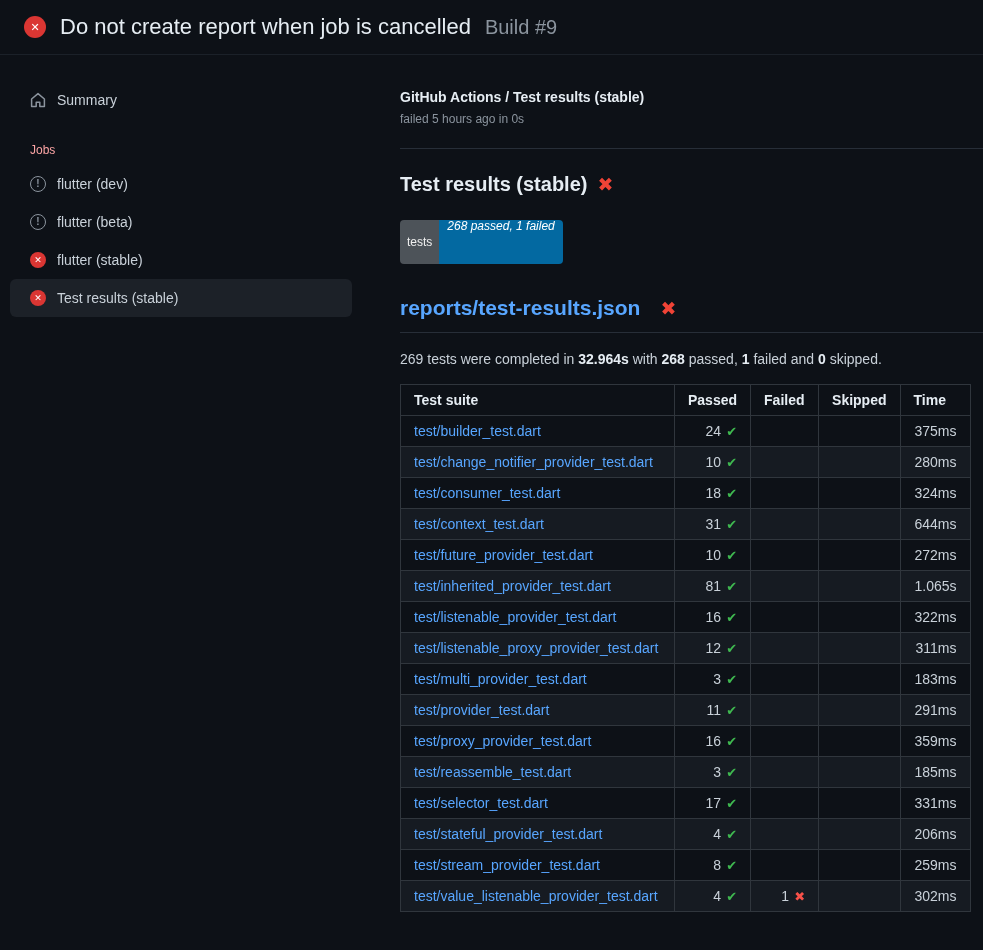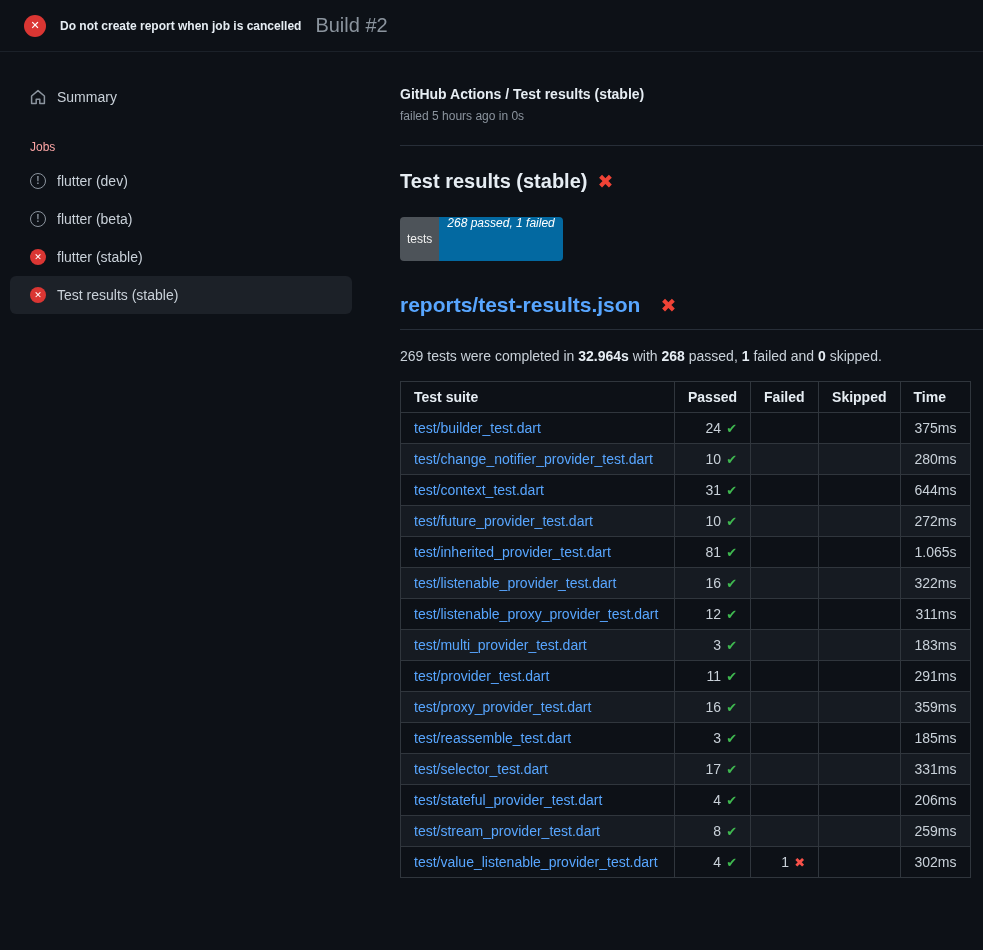--- a/index.html
+++ b/index.html
@@ -11,21 +11,21 @@
     font-size: 14px;
   }
   a { text-decoration: none; color: #58a6ff; }
 
   
   .page-header {
     display: flex; align-items: center; gap: 14px;
     padding: 14px 24px;
     border-bottom: 1px solid #1b2129;
   }
-  .run-title { font-size: 12px; font-weight: 700; color: #e6edf3; }
+  .run-title { font-size: 22px; font-weight: 400; color: #e6edf3; }
   .build-number { font-size: 20px; font-weight: 400; color: #8b949e; }
 
   .status-circle {
     display: inline-flex; align-items: center; justify-content: center;
     border-radius: 50%; background: #da3633; color: #fff; flex: 0 0 auto;
     font-weight: 700; line-height: 1;
   }
   .status-circle.lg { width: 22px; height: 22px; font-size: 11px; }
   .status-circle.sm { width: 16px; height: 16px; font-size: 9px; }
   .neutral-circle {
@@ -100,21 +100,21 @@
 </head>
 <body>
 
 <div class="app">
 
   <header class="page-header">
     <span class="status-circle lg">
       <span>✕</span>
     </span>
     <span class="run-title">Do not create report when job is cancelled</span>
-    <span class="build-number">Build #2</span>
+    <span class="build-number">Build #9</span>
   </header>
 
   <div class="layout">
 
     <aside class="sidebar">
       <div class="side-item">
         <span class="home-icon">
           <svg width="16" height="16" viewBox="0 0 16 16" fill="none" stroke="currentColor" stroke-width="1.5" stroke-linejoin="round">
             <path d="M8 1.6 L1.6 7 V14.4 H6.2 V10.2 H9.8 V14.4 H14.4 V7 Z"></path>
           </svg>
@@ -195,20 +195,27 @@
               <td class="col-time">375ms</td>
             </tr>
             <tr>
               <td class="col-suite"><a class="suite-link" href="#">test/change_notifier_provider_test.dart</a></td>
               <td class="col-num"><span>10</span><span class="icon-check">✔</span></td>
               <td class="col-num"></td>
               <td class="col-skip"></td>
               <td class="col-time">280ms</td>
             </tr>
             <tr>
+              <td class="col-suite"><a class="suite-link" href="#">test/consumer_test.dart</a></td>
+              <td class="col-num"><span>18</span><span class="icon-check">✔</span></td>
+              <td class="col-num"></td>
+              <td class="col-skip"></td>
+              <td class="col-time">324ms</td>
+            </tr>
+            <tr>
               <td class="col-suite"><a class="suite-link" href="#">test/context_test.dart</a></td>
               <td class="col-num"><span>31</span><span class="icon-check">✔</span></td>
               <td class="col-num"></td>
               <td class="col-skip"></td>
               <td class="col-time">644ms</td>
             </tr>
             <tr>
               <td class="col-suite"><a class="suite-link" href="#">test/future_provider_test.dart</a></td>
               <td class="col-num"><span>10</span><span class="icon-check">✔</span></td>
               <td class="col-num"></td>

